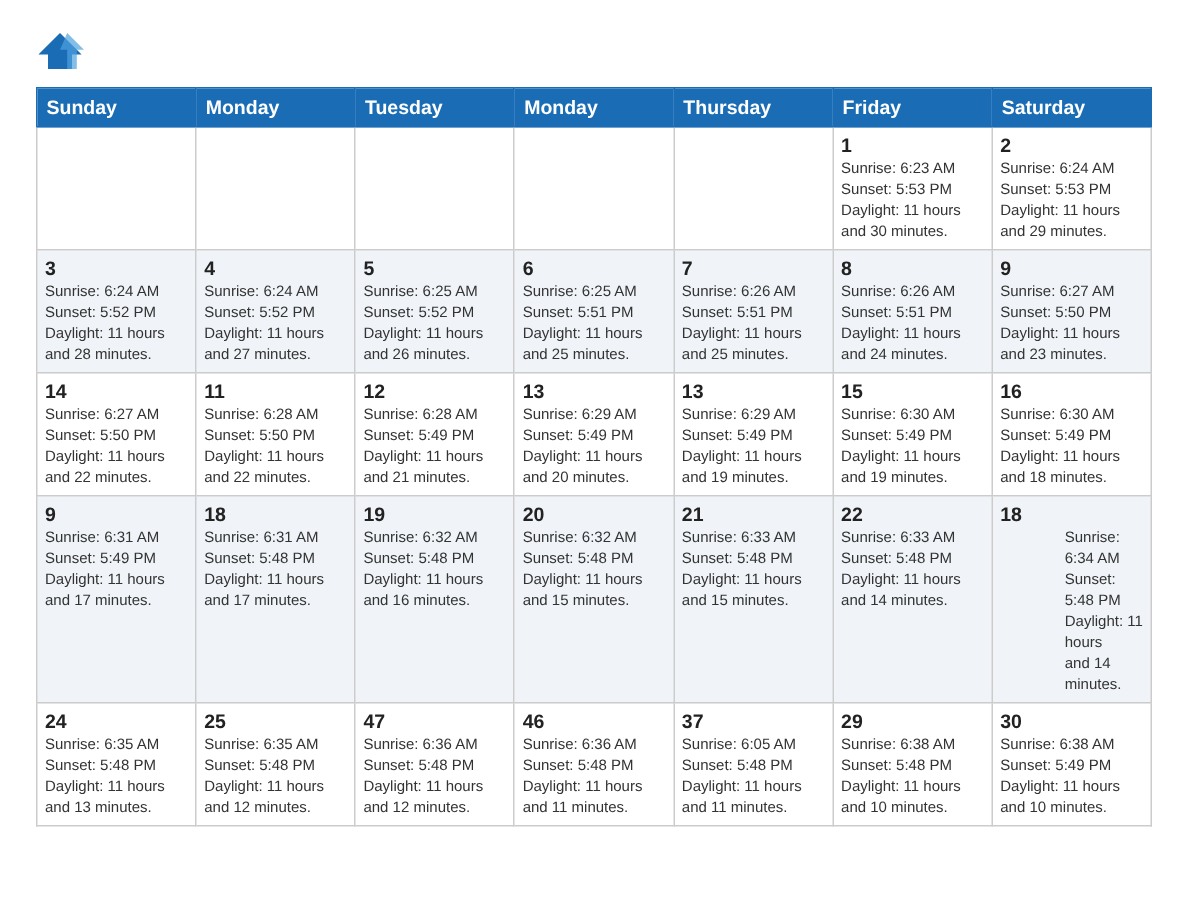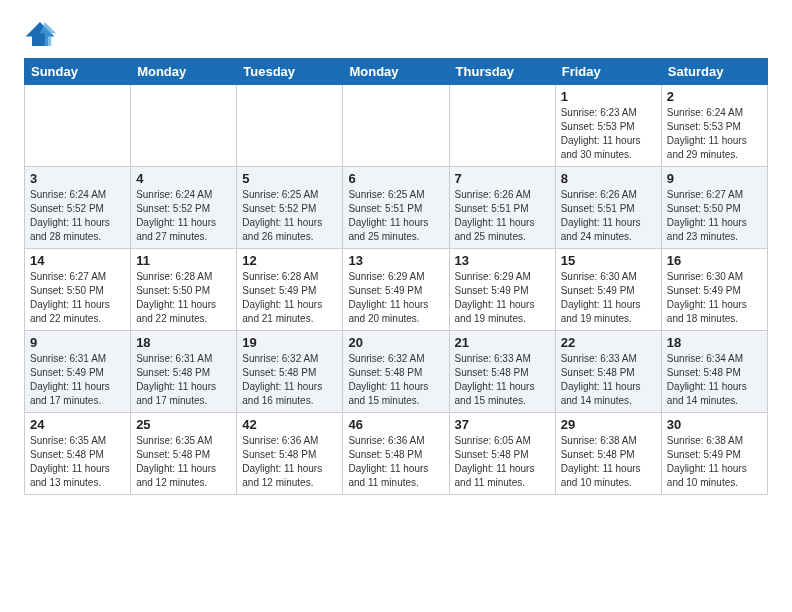--- a/index.html
+++ b/index.html
@@ -288,21 +288,21 @@
           </td>
           <td>
             <span class="day-num">22</span>
             <div class="day-info" style="white-space: pre-line;">Sunrise: 6:33 AM
 Sunset: 5:48 PM
 Daylight: 11 hours
 and 14 minutes.</div>
           </td>
           <td>
             <span class="day-num">18</span>
-            <div class="day-info" style="white-space: pre-line;">Sunrise: 6:34 AM
+            <div class="day-info" style="white-space: pre-line; margin-left: 43px;">Sunrise: 6:34 AM
 Sunset: 5:48 PM
 Daylight: 11 hours
 and 14 minutes.</div>
           </td>
         </tr>
         <tr>
           <td>
             <span class="day-num">24</span>
             <div class="day-info" style="white-space: pre-line;">Sunrise: 6:35 AM
 Sunset: 5:48 PM
@@ -310,21 +310,21 @@
 and 13 minutes.</div>
           </td>
           <td>
             <span class="day-num">25</span>
             <div class="day-info" style="white-space: pre-line;">Sunrise: 6:35 AM
 Sunset: 5:48 PM
 Daylight: 11 hours
 and 12 minutes.</div>
           </td>
           <td>
-            <span class="day-num">42</span>
+            <span class="day-num">47</span>
             <div class="day-info" style="white-space: pre-line;">Sunrise: 6:36 AM
 Sunset: 5:48 PM
 Daylight: 11 hours
 and 12 minutes.</div>
           </td>
           <td>
             <span class="day-num">46</span>
             <div class="day-info" style="white-space: pre-line;">Sunrise: 6:36 AM
 Sunset: 5:48 PM
 Daylight: 11 hours

